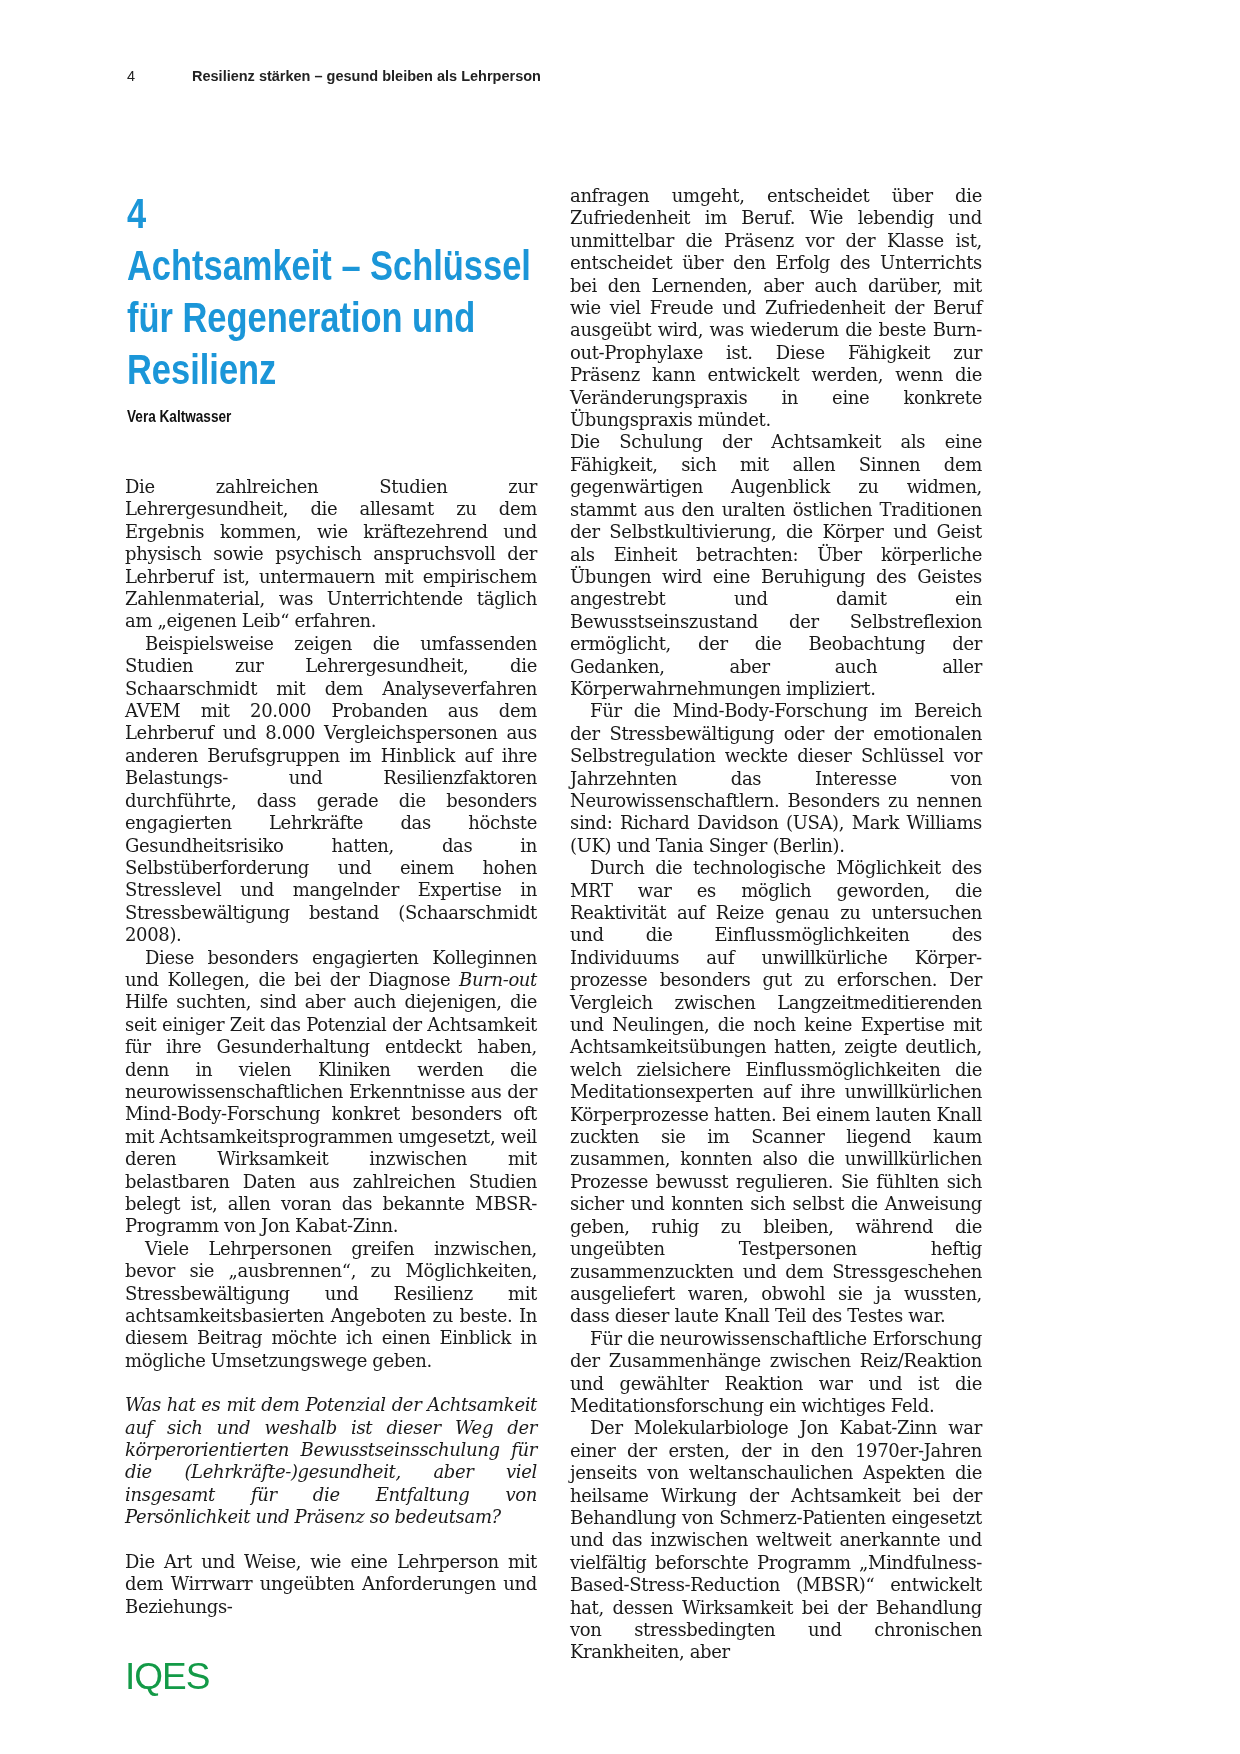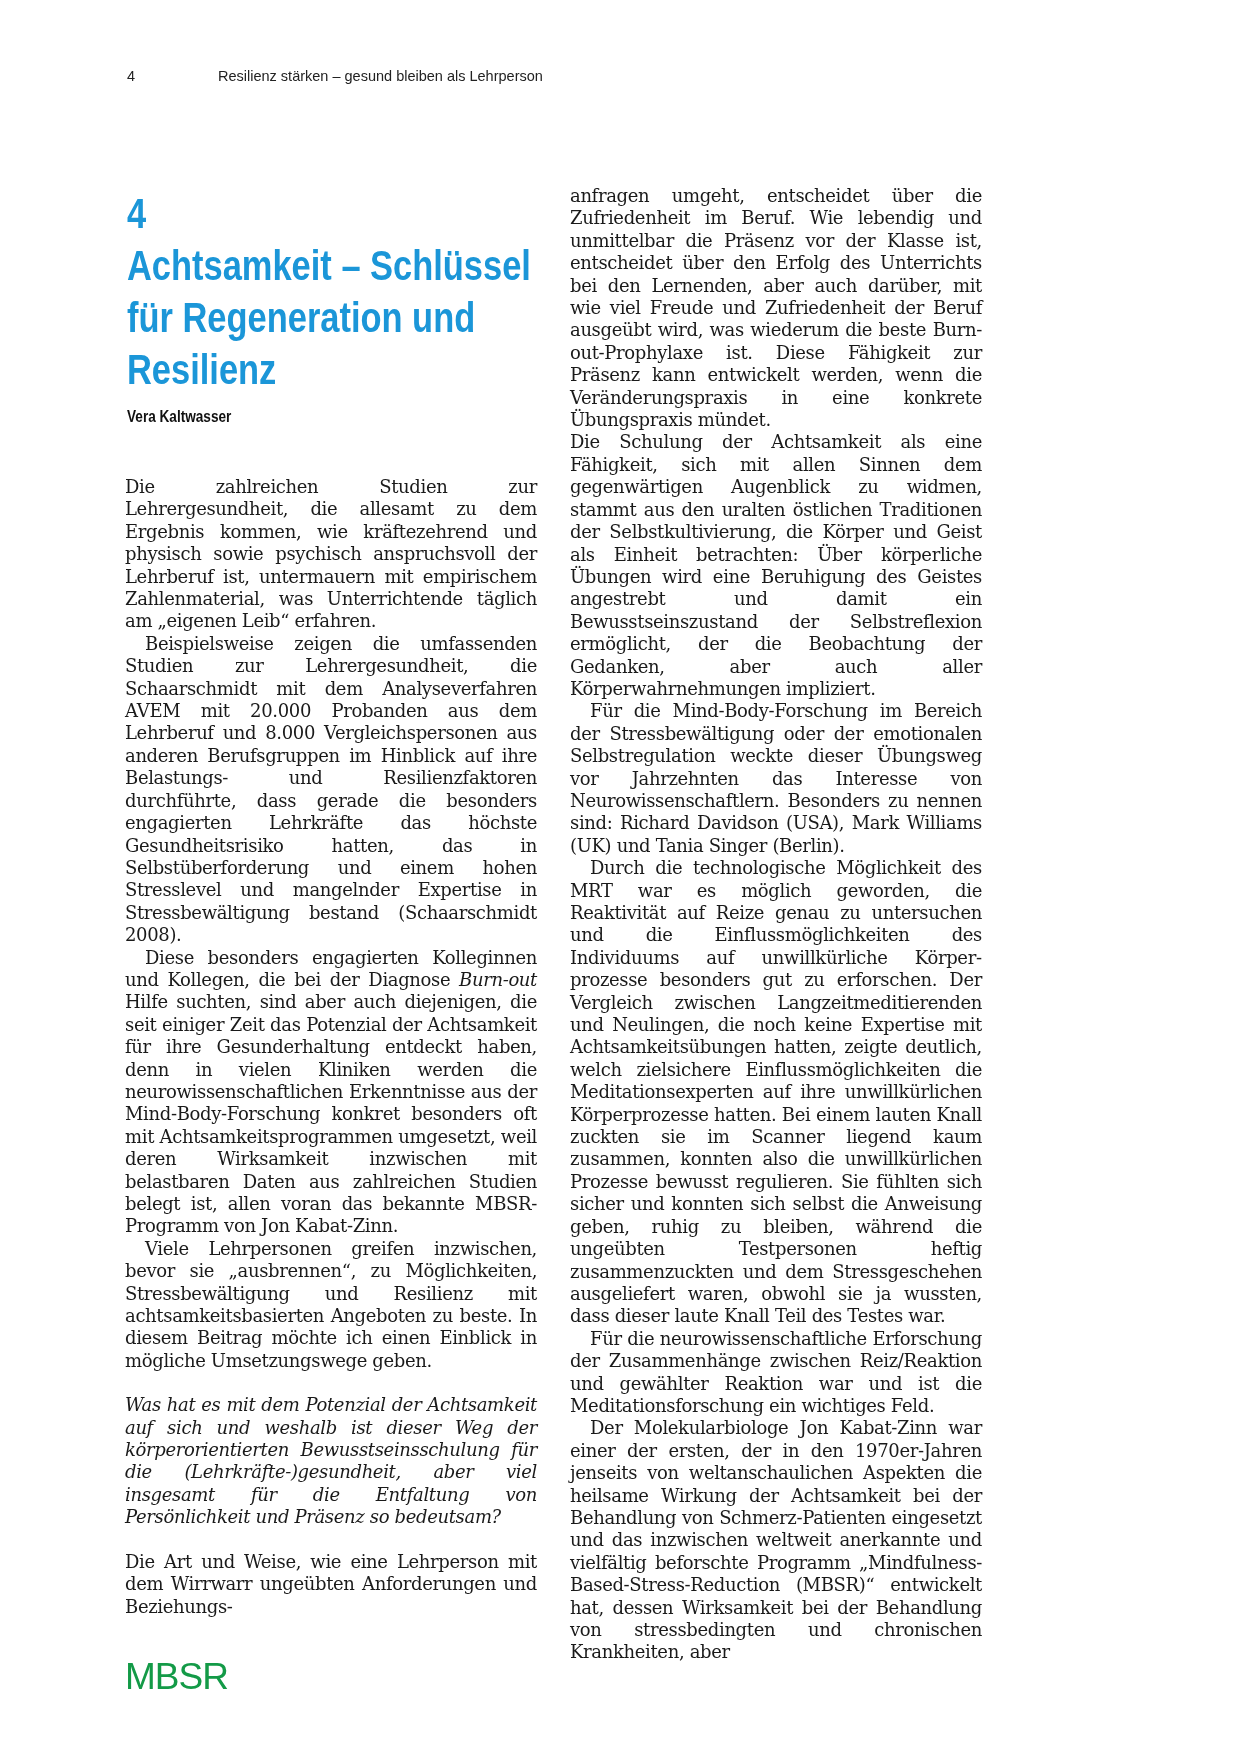--- a/index.html
+++ b/index.html
@@ -1,19 +1,19 @@
 <!DOCTYPE html>
 <html><head>
 <meta charset="utf-8">
 <style>
   html, body { margin: 0; padding: 0; background: #ffffff; }
   body { width: 1240px; height: 1754px; position: relative; overflow: hidden; color: #1a1a1a; }
   .running-header { position: absolute; top: 68px; left: 127px; width: 900px; font-family: "Liberation Sans", sans-serif; font-size: 14.5px; color: #222; }
   .running-header .page-num { position: absolute; left: 0; }
-  .running-header .running-title { position: absolute; left: 91px; }
+  .running-header .running-title { position: absolute; left: 65px; font-weight: bold; }
   .col { position: absolute; font-family: "DejaVu Serif", serif; font-size: 18px; line-height: 22.4px; text-align: justify; hyphens: manual; letter-spacing: -0.35px; }
   .col-left { left: 125px; top: 476px; width: 412px; }
   .col-right { left: 570px; top: 185px; width: 412px; }
   .heading-block { position: absolute; left: 127px; top: 188px; width: 440px; font-family: "Liberation Sans", sans-serif; font-weight: bold; color: #1b96d8; font-size: 42px; line-height: 52px; transform: scaleX(0.82); transform-origin: left top; }
   .heading-block .line { display: block; white-space: nowrap; }
   .author { position: absolute; left: 127px; top: 408px; font-family: "Liberation Sans", sans-serif; font-weight: bold; font-size: 16px; color: #111; transform: scaleX(0.85); transform-origin: left top; }
   p { margin: 0; }
   p.indent { text-indent: 20px; }
   p.italic { font-style: italic; }
   .gap { height: 22px; }
@@ -44,19 +44,19 @@
   <p class="indent">Viele Lehrpersonen greifen inzwischen, bevor sie „ausbrennen“, zu Möglichkeiten, Stressbewältigung und Resilienz mit achtsamkeitsbasierten Angeboten zu beste. In diesem Beitrag möchte ich einen Ein­blick in mögliche Umsetzungswege geben.</p>
   <div class="gap"></div>
   <p class="italic">Was hat es mit dem Potenzial der Achtsamkeit auf sich und weshalb ist dieser Weg der körperorientier­ten Bewusstseinsschulung für die (Lehrkräfte-)ge­sundheit, aber viel insgesamt für die Entfaltung von Persönlichkeit und Präsenz so bedeutsam?</p>
   <div class="gap"></div>
   <p>Die Art und Weise, wie eine Lehrperson mit dem Wirrwarr ungeübten Anforderungen und Beziehungs-</p>
 </div>
 
 <div class="col col-right">
   <p>anfragen umgeht, entscheidet über die Zufriedenheit im Beruf. Wie lebendig und unmittelbar die Präsenz vor der Klasse ist, entscheidet über den Erfolg des Unterrichts bei den Lernenden, aber auch darüber, mit wie viel Freude und Zufriedenheit der Beruf aus­geübt wird, was wiederum die beste Burn-out-Pro­phylaxe ist. Diese Fähigkeit zur Präsenz kann entwi­ckelt werden, wenn die Veränderungspraxis in eine konkrete Übungspraxis mündet.</p>
   <p>Die Schulung der Achtsamkeit als eine Fähigkeit, sich mit allen Sinnen dem gegenwärtigen Augenblick zu widmen, stammt aus den uralten östlichen Traditio­nen der Selbstkultivierung, die Körper und Geist als Einheit betrachten: Über körperliche Übungen wird eine Beruhigung des Geistes angestrebt und damit ein Bewusstseinszustand der Selbstreflexion ermög­licht, der die Beobachtung der Gedanken, aber auch aller Körperwahrnehmungen impliziert.</p>
-  <p class="indent">Für die Mind-Body-Forschung im Bereich der Stressbewältigung oder der emotionalen Selbstre­gulation weckte dieser Übungsweg vor Jahrzehnten das Interesse von Neurowissenschaftlern. Besonders zu nennen sind: Richard Davidson (USA), Mark Wil­liams (UK) und Tania Singer (Berlin).</p>
+  <p class="indent">Für die Mind-Body-Forschung im Bereich der Stressbewältigung oder der emotionalen Selbstre­gulation weckte dieser Schlüssel vor Jahrzehnten das Interesse von Neurowissenschaftlern. Besonders zu nennen sind: Richard Davidson (USA), Mark Wil­liams (UK) und Tania Singer (Berlin).</p>
   <p class="indent">Durch die technologische Möglichkeit des MRT war es möglich geworden, die Reaktivität auf Rei­ze genau zu untersuchen und die Einflussmöglich­keiten des Individuums auf unwillkürliche Körper­prozesse besonders gut zu erforschen. Der Vergleich zwischen Langzeitmeditierenden und Neulingen, die noch keine Expertise mit Achtsamkeitsübun­gen hatten, zeigte deutlich, welch zielsichere Ein­flussmöglichkeiten die Meditationsexperten auf ihre unwillkürlichen Körperprozesse hatten. Bei einem lauten Knall zuckten sie im Scanner liegend kaum zusammen, konnten also die unwillkürlichen Pro­zesse bewusst regulieren. Sie fühlten sich sicher und konnten sich selbst die Anweisung geben, ruhig zu bleiben, während die ungeübten Testpersonen hef­tig zusammenzuckten und dem Stressgeschehen ausgeliefert waren, obwohl sie ja wussten, dass die­ser laute Knall Teil des Testes war.</p>
   <p class="indent">Für die neurowissenschaftliche Erforschung der Zusammenhänge zwischen Reiz/Reaktion und ge­wählter Reaktion war und ist die Meditationsfor­schung ein wichtiges Feld.</p>
   <p class="indent">Der Molekularbiologe Jon Kabat-Zinn war einer der ersten, der in den 1970er-Jahren jenseits von weltanschaulichen Aspekten die heilsame Wirkung der Achtsamkeit bei der Behandlung von Schmerz-Patienten eingesetzt und das inzwischen weltweit an­erkannte und vielfältig beforschte Programm „Mind­fulness-Based-Stress-Reduction (MBSR)“ entwickelt hat, dessen Wirksamkeit bei der Behandlung von stressbedingten und chronischen Krankheiten, aber</p>
 </div>
 
-<div class="logo">MBSR</div>
+<div class="logo">IQES</div>
 
 </body></html>

